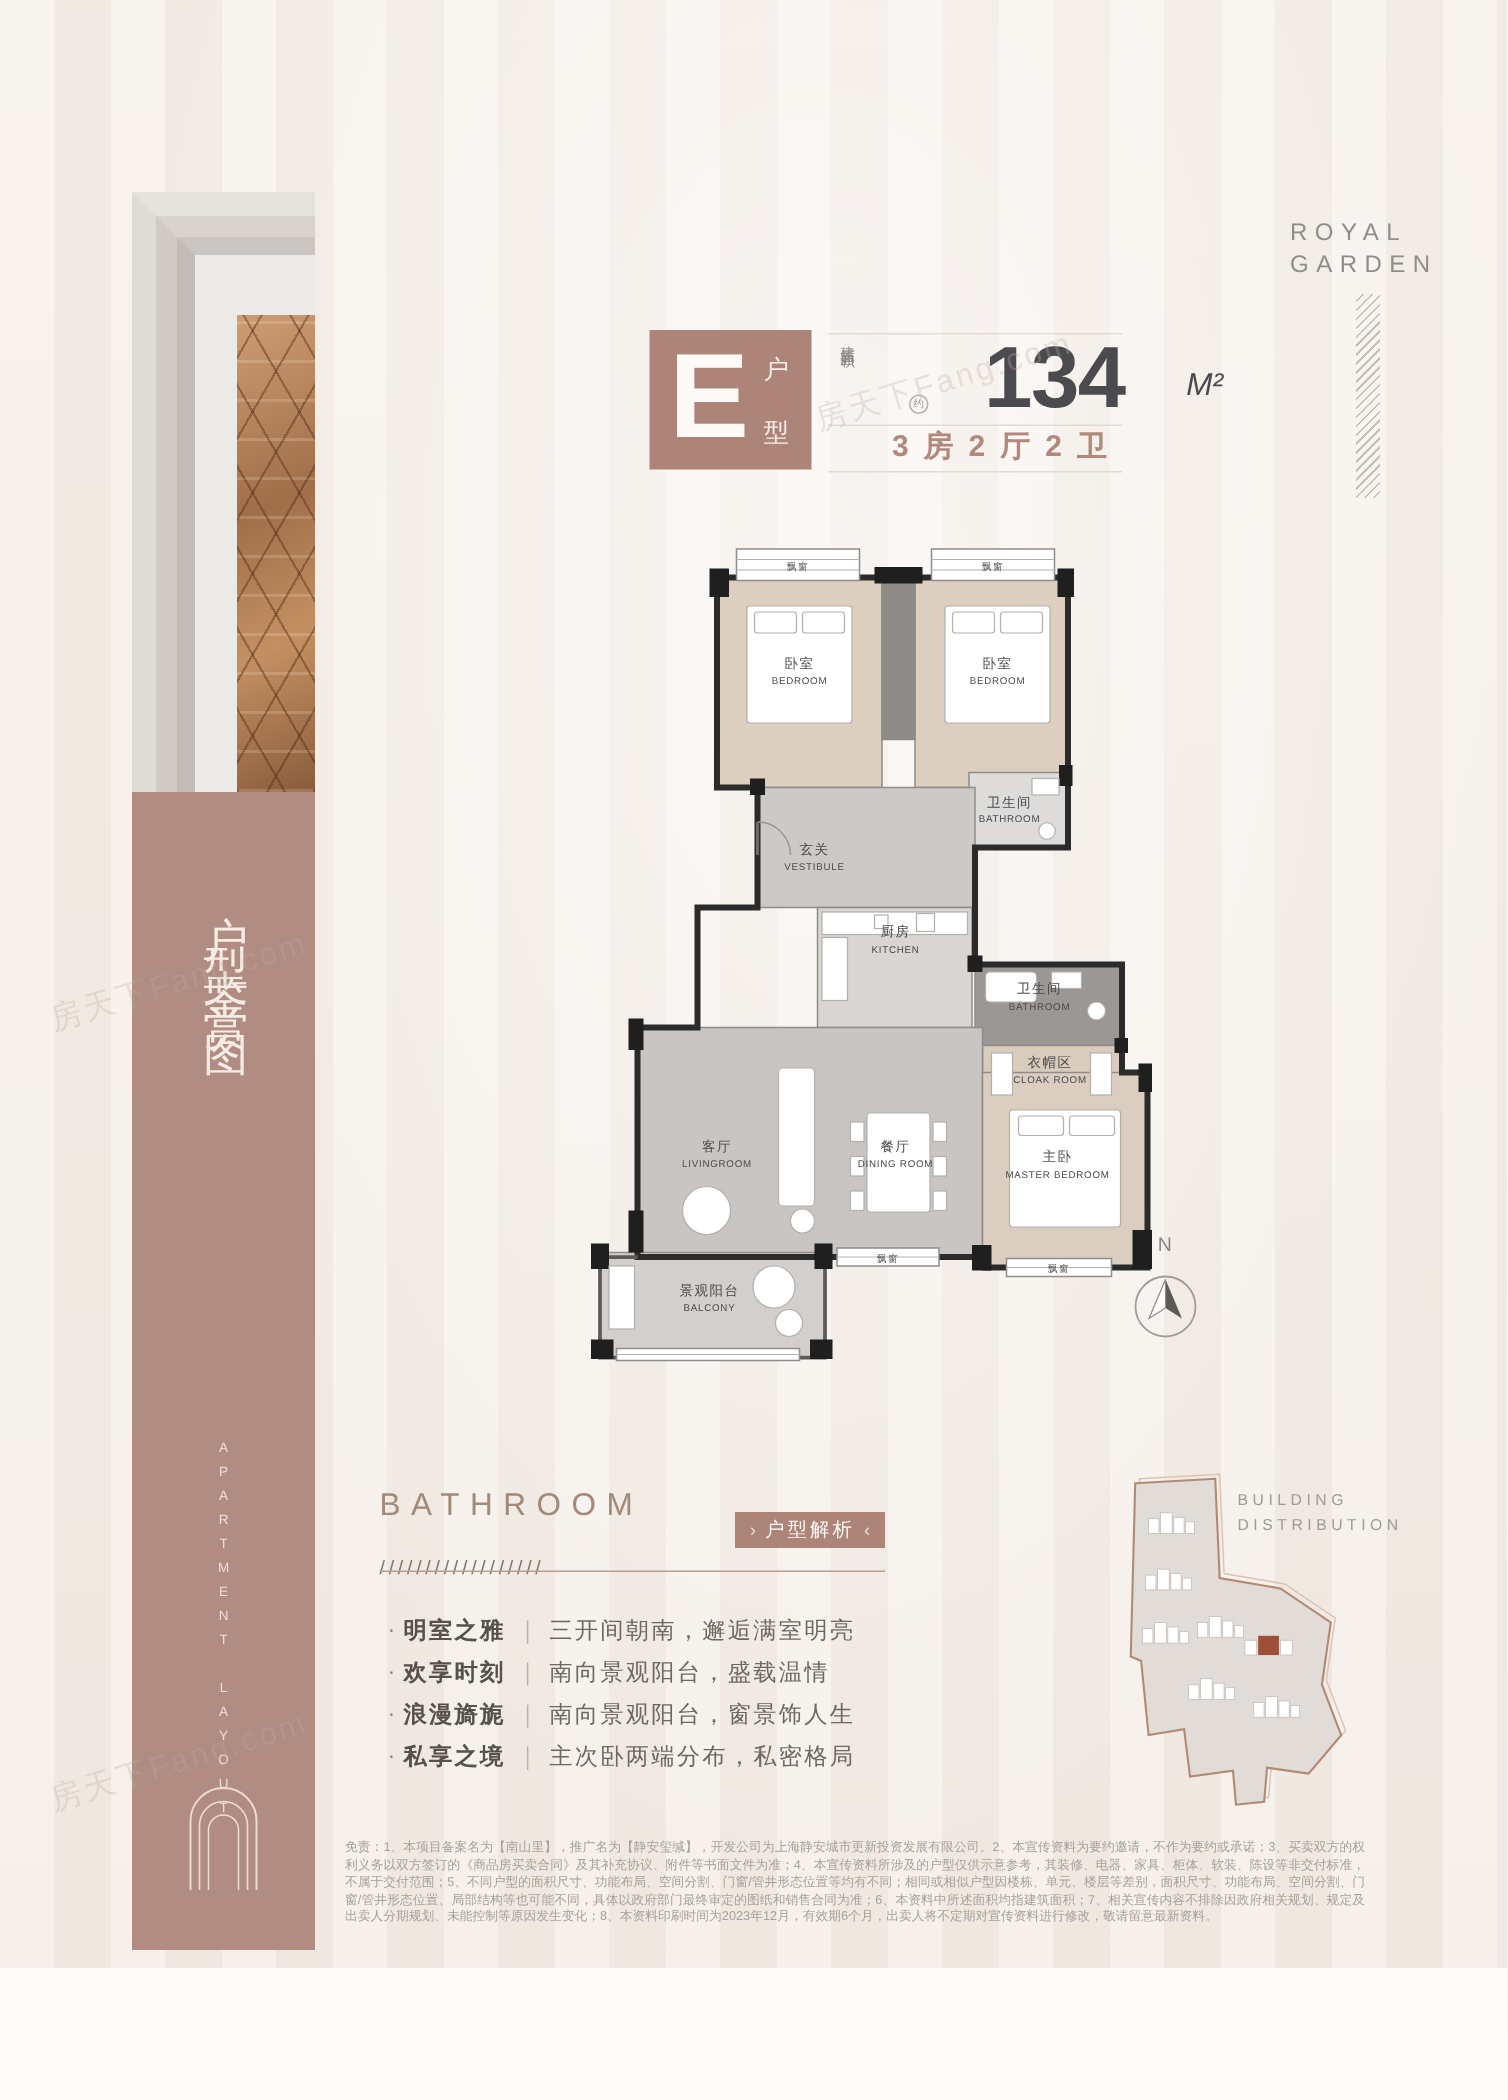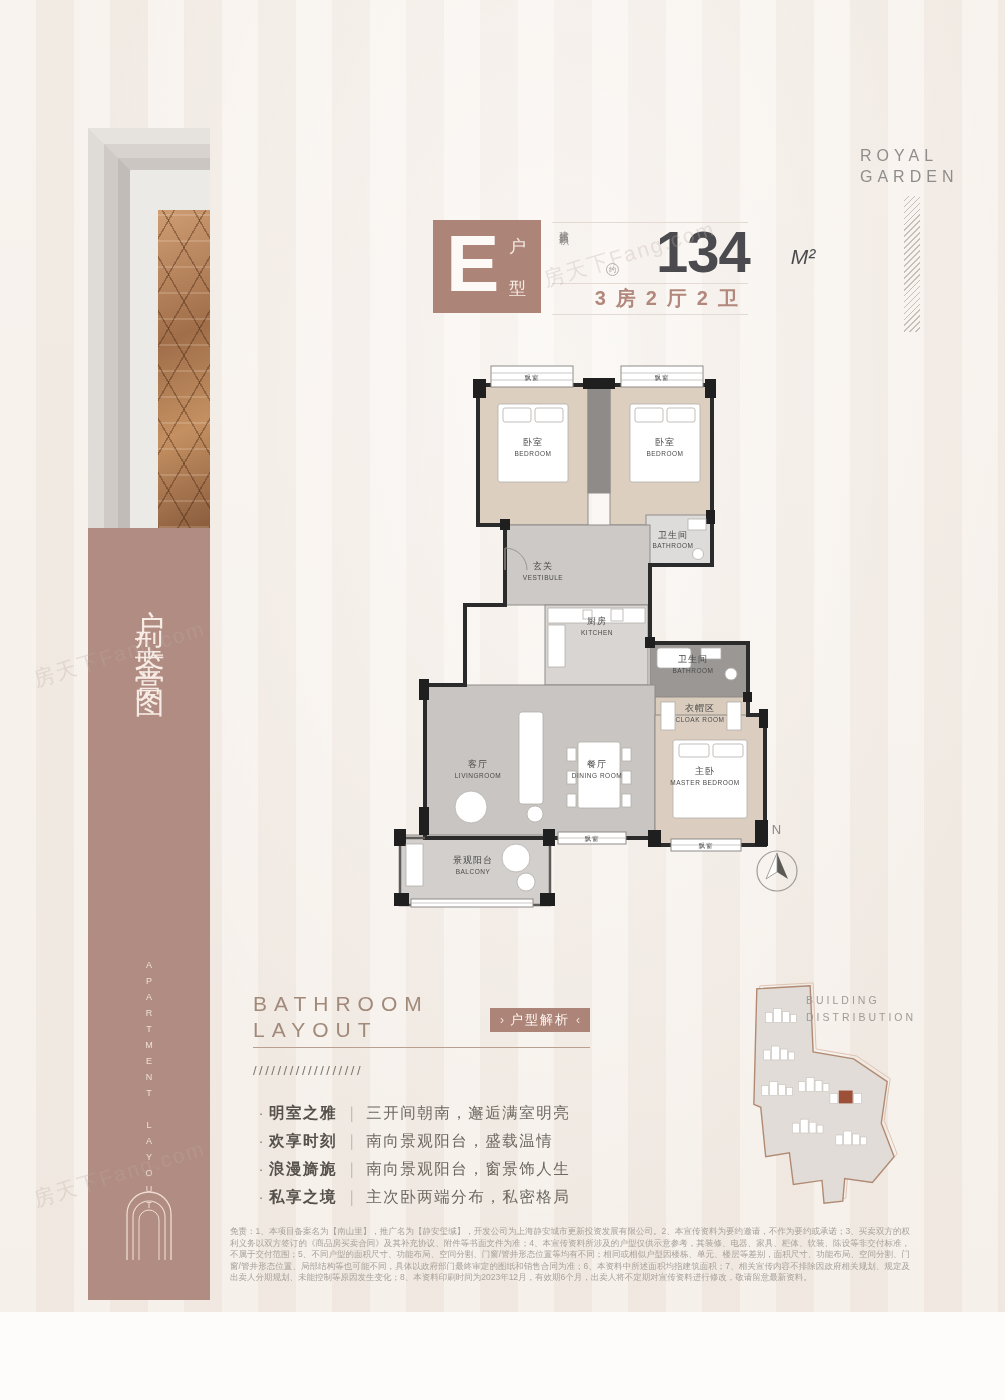--- a/index.html
+++ b/index.html
@@ -79,21 +79,21 @@
   .sec-slashes{margin-top:20px;font-size:13px;color:#7d766d;letter-spacing:2.5px;}
   .bullets{margin-top:21px;}
   .bullet{display:flex;align-items:center;height:28px;font-size:15.5px;white-space:nowrap;}
   .bullet .dot{color:#8b857d;width:16px;text-align:center;flex:none;}
   .bullet .ttl{font-weight:bold;color:#56514b;letter-spacing:1.5px;}
   .bullet .sep{color:#b9b1a7;margin:0 7px;}
   .bullet .dsc{color:#6e6861;letter-spacing:1.5px;}
 
   
   .building{position:absolute;left:733px;top:973px;}
-  .bld-label{position:absolute;left:806px;top:992px;font-size:10.5px;letter-spacing:3px;
+  .bld-label{position:absolute;left:825px;top:992px;font-size:10.5px;letter-spacing:3px;
       color:#9e9b97;line-height:17px;white-space:nowrap;}
 
   
   .disclaimer{position:absolute;left:230px;top:1226px;width:680px;font-size:8.5px;
       line-height:11.6px;color:#a8a19a;text-align:justify;}
 
   
   .wm{position:absolute;font-size:21px;color:rgba(190,173,164,.30);transform:rotate(-17deg);
       letter-spacing:2px;white-space:nowrap;pointer-events:none;}
 </style>
@@ -273,21 +273,20 @@
     <div class="n">N</div>
     <svg width="70" height="66">
       <circle cx="35" cy="34" r="20" fill="none" stroke="#a09c98" stroke-width="1.2"></circle>
       <polygon points="35,16 46,42 35,35" fill="#5c5955"></polygon>
       <polygon points="35,16 24,42 35,35" fill="#ffffff" stroke="#8f8b87" stroke-width=".8"></polygon>
     </svg>
   </div>
 
   <div class="section">
     <div class="sec-h">BATHROOM</div>
-    <div class="sec-h">LAYOUT</div>
     <div class="sec-rule"></div>
     <div class="sec-tag">
       <span class="chev">›</span>
       <span>户型解析</span>
       <span class="chev">‹</span>
     </div>
     <div class="sec-slashes">//////////////////</div>
     <div class="bullets">
       <div class="bullet">
         <span class="dot">·</span>

